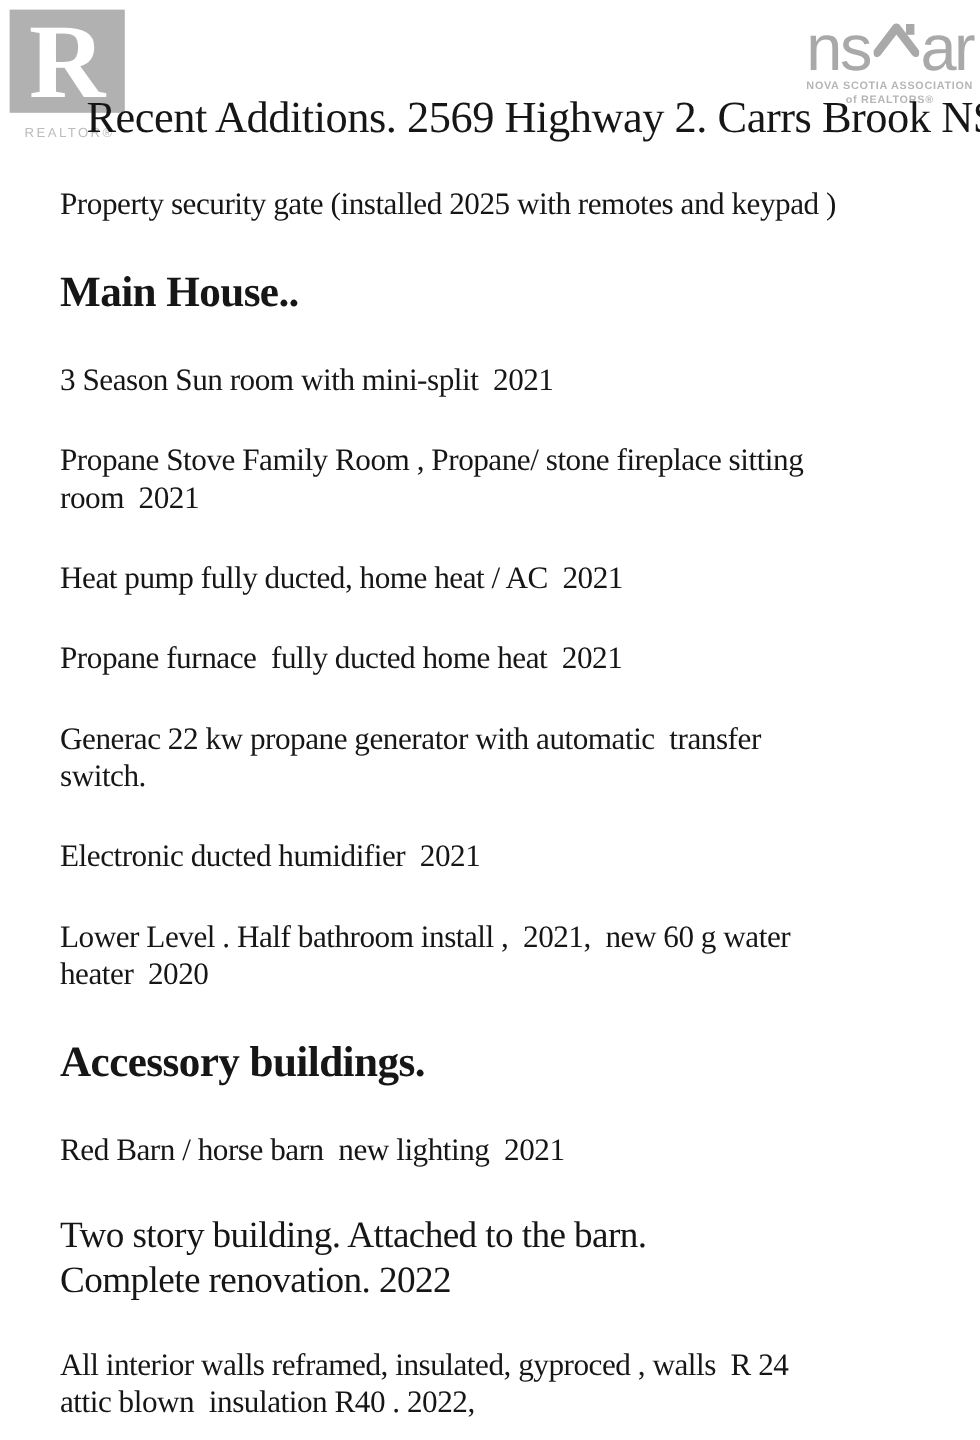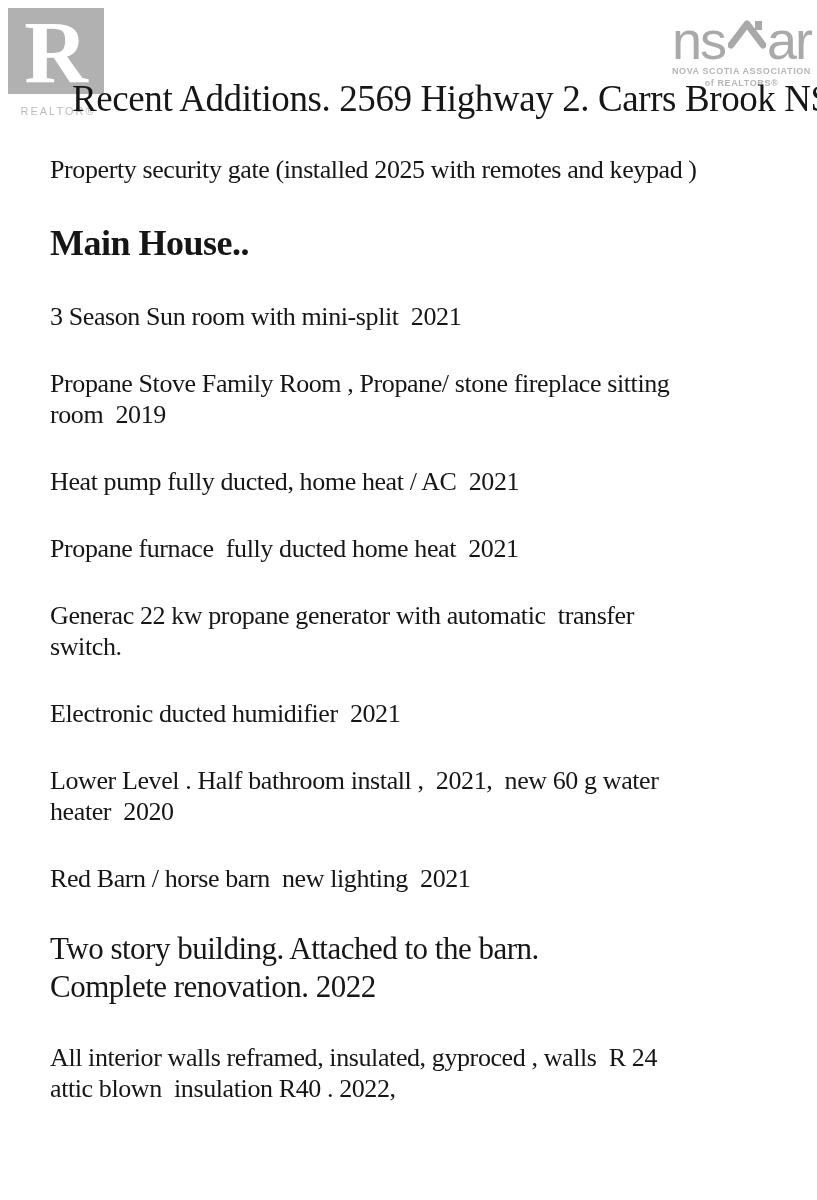--- a/index.html
+++ b/index.html
@@ -92,28 +92,29 @@
   <div class="nsar-assoc">NOVA SCOTIA ASSOCIATION</div>
   <div class="nsar-assoc">of REALTORS®</div>
 </div>
 
 <div class="content">
   <div class="t-title">Recent Additions. 2569 Highway 2. Carrs Brook NS</div>
   <div class="t-body">Property security gate (installed 2025 with remotes and keypad )</div>
   <div class="t-h1">Main House..</div>
   <div class="t-body">3 Season Sun room with mini-split  2021</div>
   <div class="t-body">Propane Stove Family Room , Propane/ stone fireplace sitting
-room  2019</div>
+room  2021</div>
   <div class="t-body">Heat pump fully ducted, home heat / AC  2021</div>
   <div class="t-body">Propane furnace  fully ducted home heat  2021</div>
   <div class="t-body">Generac 22 kw propane generator with automatic  transfer
 switch.</div>
   <div class="t-body">Electronic ducted humidifier  2021</div>
   <div class="t-body">Lower Level . Half bathroom install ,  2021,  new 60 g water
 heater  2020</div>
+  <div class="t-h1">Accessory buildings.</div>
   <div class="t-body">Red Barn / horse barn  new lighting  2021</div>
   <div class="t-h2">Two story building. Attached to the barn.
 Complete renovation. 2022</div>
   <div class="t-body">All interior walls reframed, insulated, gyproced , walls  R 24
 attic blown  insulation R40 . 2022,</div>
   
   
   
   
   

